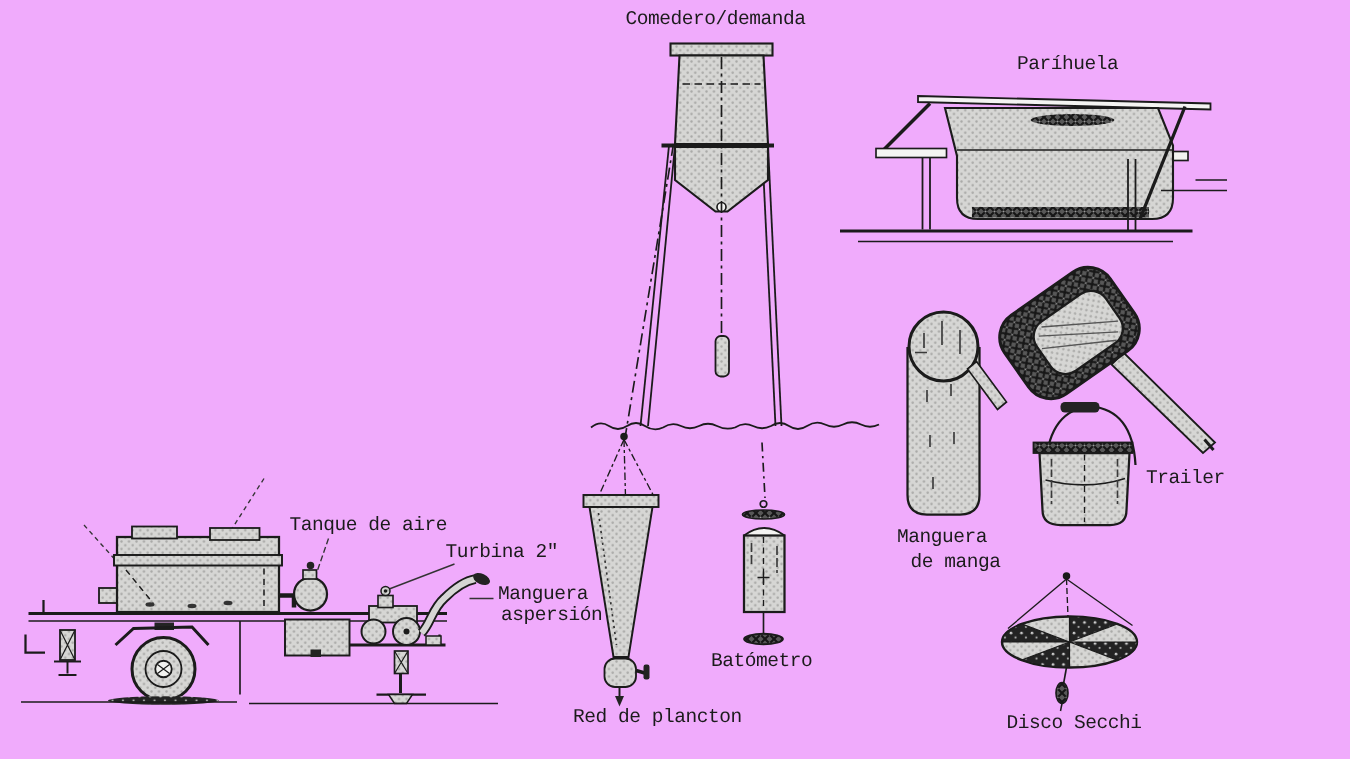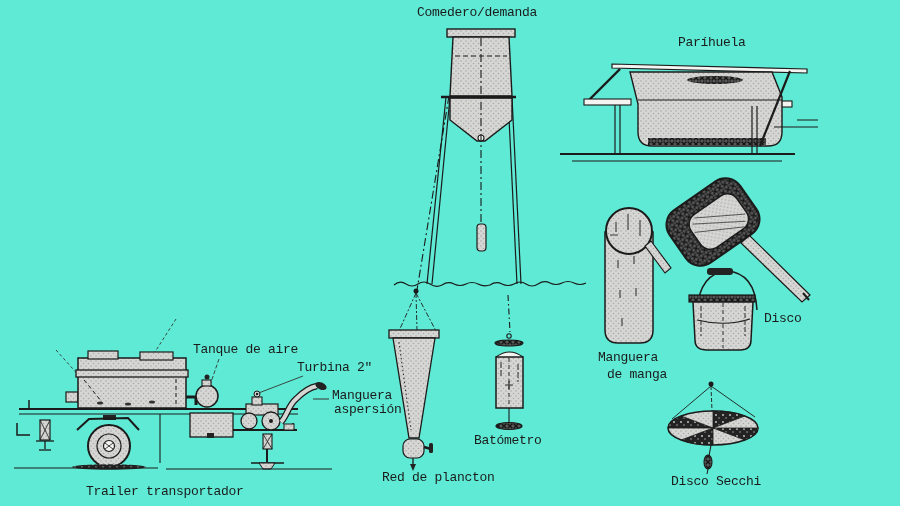--- a/index.html
+++ b/index.html
@@ -1,19 +1,19 @@
 <!DOCTYPE html>
 <html><head>
 <meta charset="utf-8">
 <style>
   html,body{margin:0;padding:0;background:#ffffff;}
   #page{
     position:relative;
     width:900px;height:506px;
-    background:#5eead4;
+    background:#f0abfc;
     font-family:"Liberation Mono","DejaVu Sans Mono",monospace;
     color:#1b1b1b;
     overflow:hidden;
   }
   #art{position:absolute;left:0;top:0;}
   .lbl{
     position:absolute;
     font-size:13px;
     line-height:14px;
     letter-spacing:-0.3px;
@@ -232,23 +232,22 @@
       <path d="M501,362 L501,378 M518,364 L518,382" stroke="#3a3a3a" stroke-width="1.1" stroke-dasharray="6 2"></path>
       <line x1="509" y1="408" x2="509" y2="423" stroke-width="1.1"></line>
       <ellipse cx="509" cy="426" rx="13" ry="3.5" fill="url(#pd)" stroke-width="1.2"></ellipse>
     </g>
   </svg>
 
   <div class="lbl" style="left:417px;top:6px">Comedero/demanda</div>
   <div class="lbl" style="left:678px;top:36px">Paríhuela</div>
   <div class="lbl" style="left:598px;top:351px">Manguera</div>
   <div class="lbl" style="left:607px;top:368px">de manga</div>
-  <div class="lbl" style="left:764px;top:312px">Disco</div>
+  <div class="lbl" style="left:764px;top:312px">Trailer</div>
   <div class="lbl" style="left:671px;top:475px">Disco Secchi</div>
   <div class="lbl" style="left:193px;top:343px">Tanque de aire</div>
   <div class="lbl" style="left:297px;top:361px">Turbina 2"</div>
   <div class="lbl" style="left:332px;top:389px">Manguera</div>
   <div class="lbl" style="left:334px;top:403px">aspersión</div>
-  <div class="lbl" style="left:86px;top:485px">Trailer transportador</div>
   <div class="lbl" style="left:382px;top:471px">Red de plancton</div>
   <div class="lbl" style="left:474px;top:434px">Batómetro</div>
 
 </div>
 
 </body></html>

